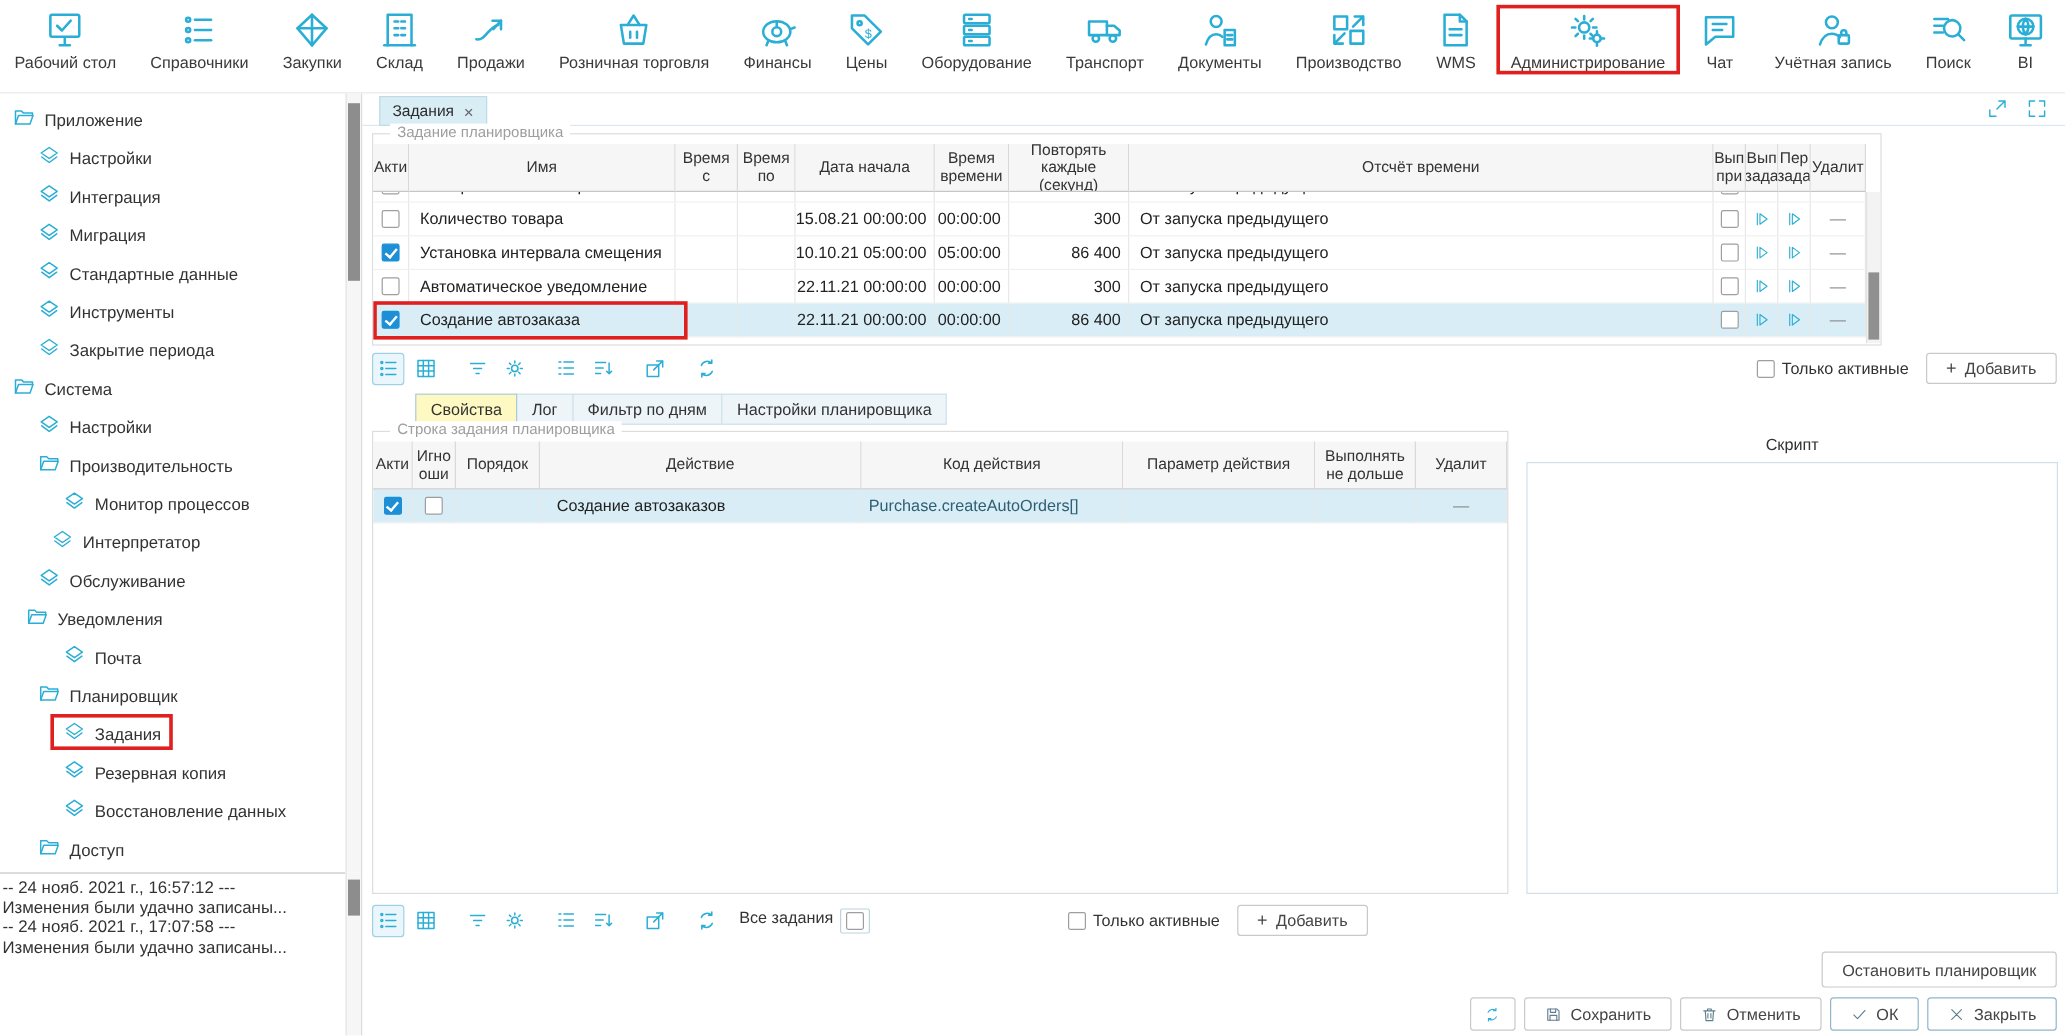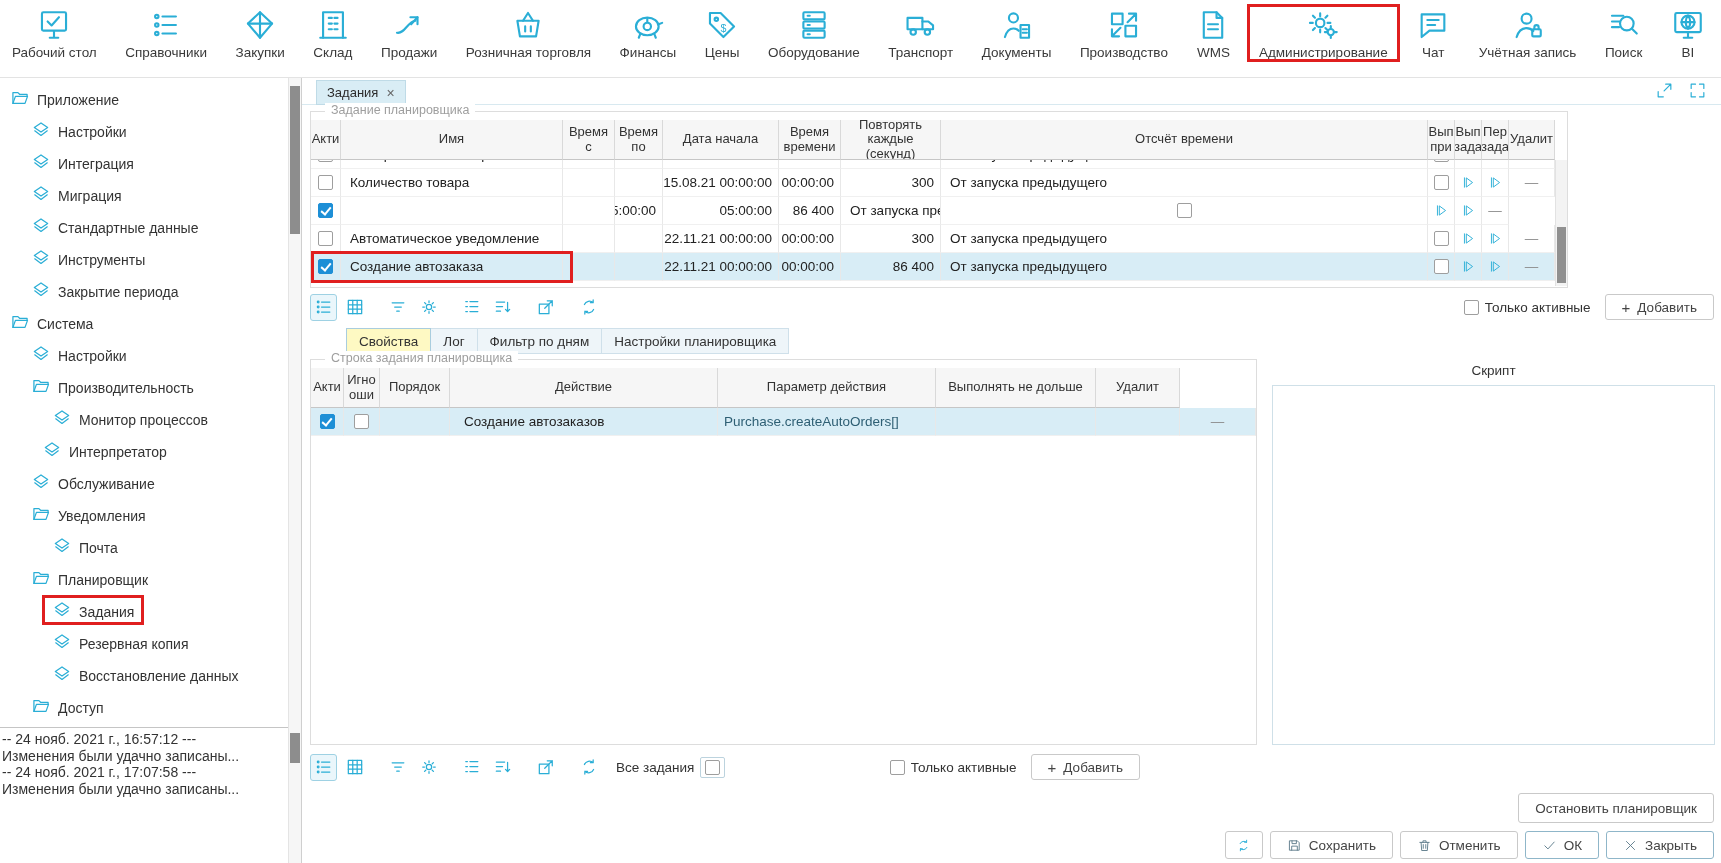--- a/index.html
+++ b/index.html
@@ -88,21 +88,21 @@
   .toolbar{position:absolute;display:flex;align-items:center}
   .tb1{left:8px;right:7px;top:214px;height:30px}
   .tb2{left:8px;top:674px;width:830px;height:30px}
   .tools{display:flex;gap:16px;align-items:center}
   .tool-group{display:flex;gap:4px}
   .tool-btn{width:27px;height:27px;display:flex;align-items:center;justify-content:center;
     border:1px solid transparent;border-radius:3px;cursor:pointer}
   .tool-btn.active{border-color:#9ed1e3;background:#eaf6fb}
   .tool-icon{width:20px;height:20px}
   .tright{margin-left:auto;display:flex;align-items:center;gap:14px}
-  .cb-label{display:inline-flex;align-items:center;gap:6px;font-size:13.5px;color:#333;cursor:pointer}
+  .cb-label{display:inline-flex;align-items:flex-start;gap:6px;font-size:13.5px;color:#333;cursor:pointer}
   .alltasks{margin-left:14px}
   .cb-frame{display:inline-flex;border:1px solid #bcd3de;border-radius:2px;padding:2px 4px}
 
   .btn{display:inline-flex;align-items:center;justify-content:center;gap:7px;height:28px;padding:0 16px;
     background:#fff;border:1px solid #c9c9c9;border-radius:3px;font-size:13.5px;color:#444;
     font-family:"Liberation Sans",sans-serif;cursor:pointer;white-space:nowrap}
   .btn.add{height:26px}
   .btn.sq{width:38px;padding:0}
   .btn.primary{border-color:#8fb6c9}
   .plus{font-size:15px;color:#444;line-height:1}
@@ -459,21 +459,21 @@
     <span class="tree-wrap">
       <span class="icon tree-icon">
               <svg viewBox="0 0 24 24">
                 <path d="M12 3.5L20 9l-8 5.5L4 9z"></path>
                 <path d="M4.5 13L12 18.5 19.5 13"></path>
               </svg>
             </span>
       <span class="tree-label">Обслуживание</span>
     </span>
   </div>
-        <div class="tree-row" style="padding-left:31px">
+        <div class="tree-row" style="padding-left:21px">
     <span class="tree-wrap">
       <span class="icon tree-icon">
               <svg viewBox="0 0 24 24">
                 <path d="M3.5 18.5v-13h6l2 2h9v2.5"></path>
                 <path d="M6.5 10h14.5l-3 8.5H3.5z"></path>
               </svg>
             </span>
       <span class="tree-label">Уведомления</span>
     </span>
   </div>
@@ -660,20 +660,21 @@
                   <path d="M9 5l9.5 7L9 19z"></path>
                 </svg>
               </span>
             </div>
     <div class="td cc dash">—</div>
   </div>
           <div class="trow t1">
     <div class="td cc">
               <span class="cb checked"></span>
             </div>
+    <div class="td pad">Установка интервала смещения</div>
     <div class="td r"></div>
     <div class="td r"></div>
     <div class="td r">10.10.21 05:00:00</div>
     <div class="td r">05:00:00</div>
     <div class="td r">86 400</div>
     <div class="td pad">От запуска предыдущего</div>
     <div class="td cc">
               <span class="cb"></span>
             </div>
     <div class="td cc">
@@ -864,20 +865,21 @@
       </div>
 
     <div class="lower">
       <section class="groupbox gb2">
         <div class="legend">Строка задания планировщика</div>
         <div class="thead t2" id="t2-head">
             <div class="th">Акти</div>
             <div class="th">Игно оши</div>
             <div class="th">Порядок</div>
             <div class="th">Действие</div>
+            <div class="th">Код действия</div>
             <div class="th">Параметр действия</div>
             <div class="th">Выполнять не дольше</div>
             <div class="th">Удалит</div>
           </div>
         <div class="tbody" id="t2-body">
             <div class="trow t2 sel">
     <div class="td cc">
                 <span class="cb checked"></span>
               </div>
     <div class="td cc">

